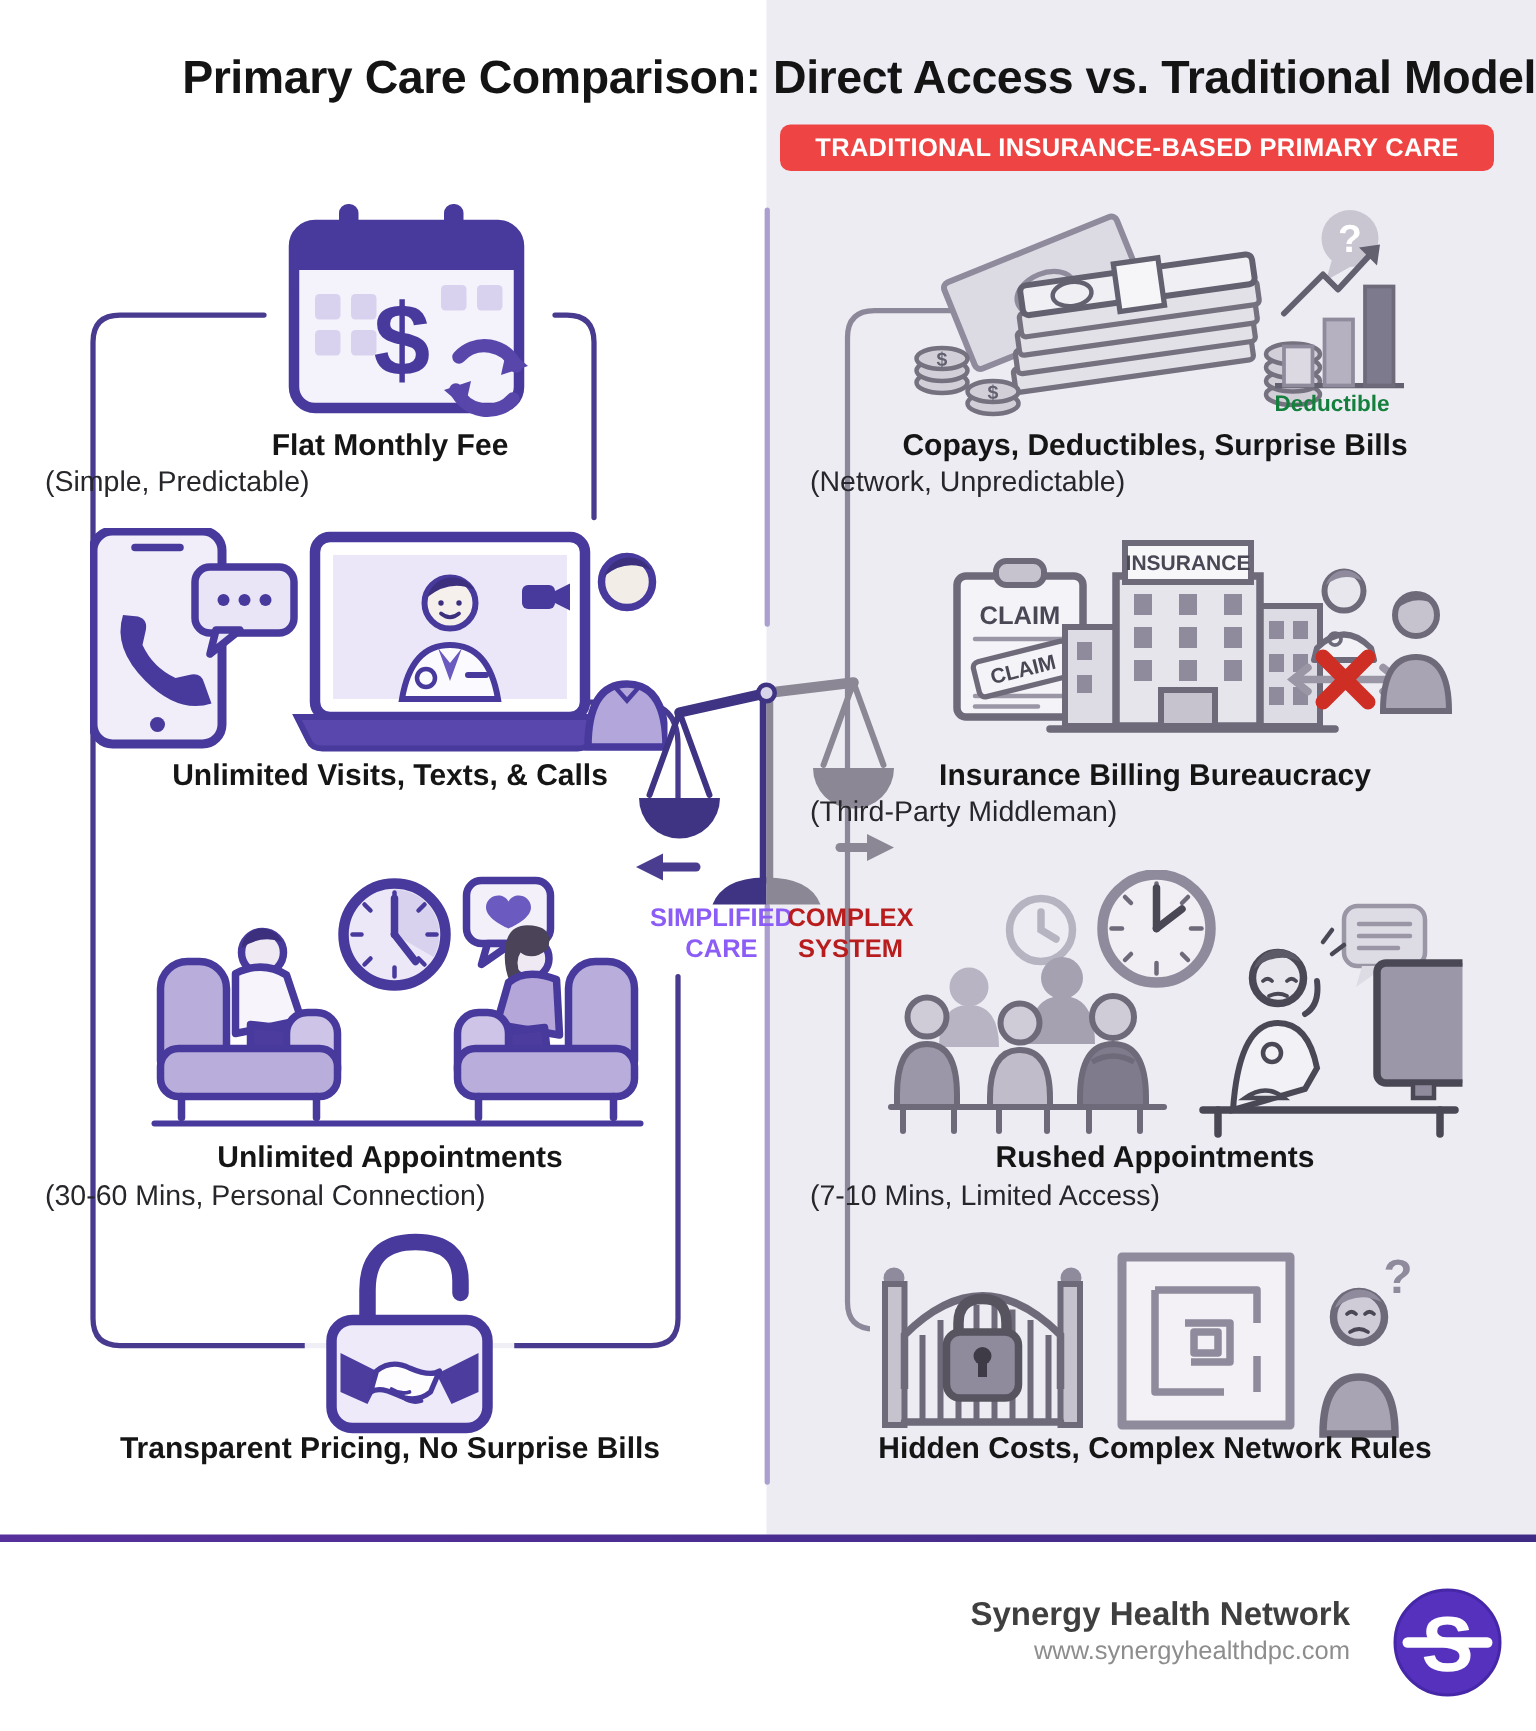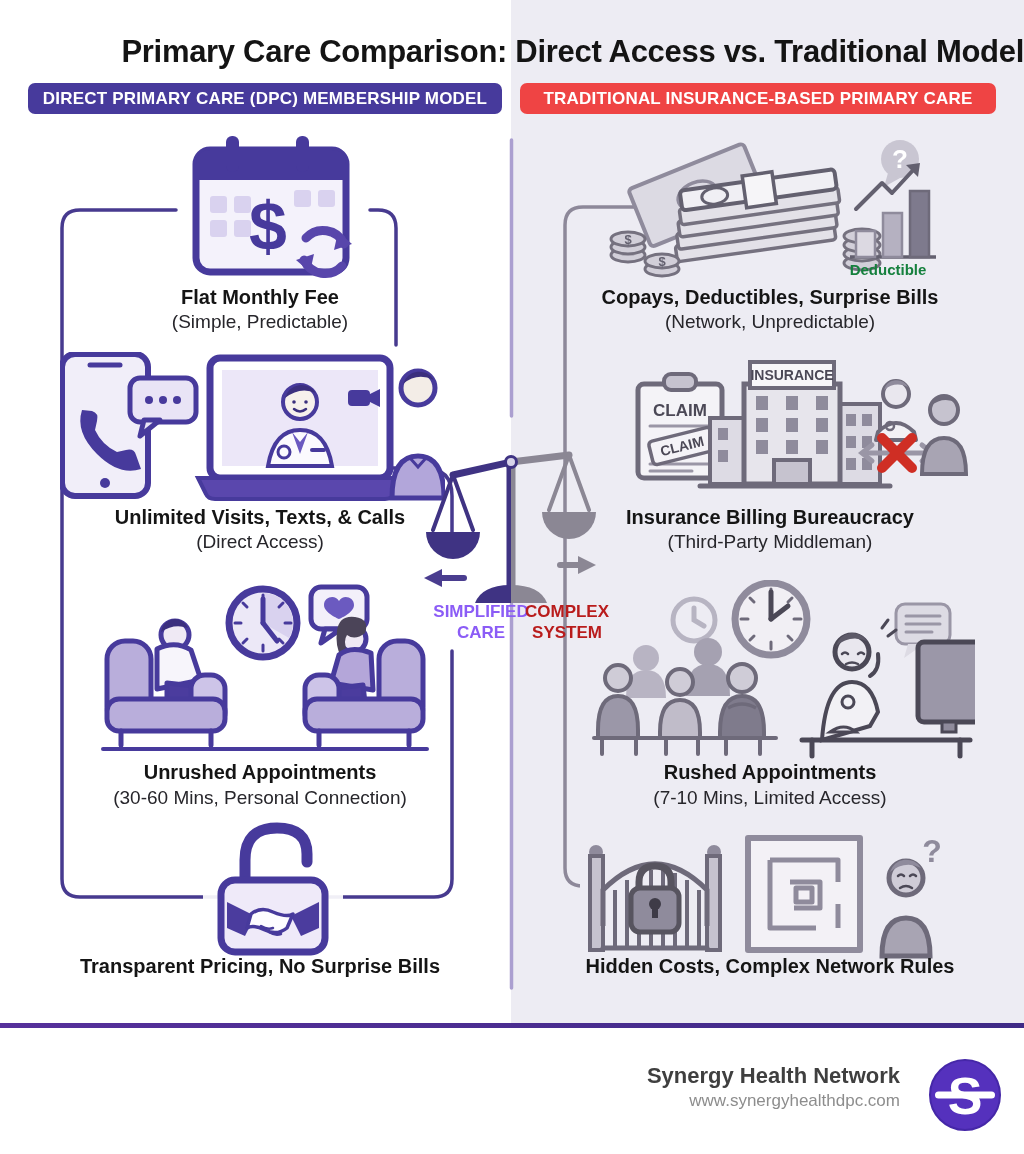--- a/index.html
+++ b/index.html
@@ -7,21 +7,21 @@
           font-family:"Liberation Sans",sans-serif;background:#ffffff;}
   .bg-right{position:absolute;left:511px;top:0;width:513px;height:1023px;background:#edecf3;}
   .abs{position:absolute;}
   .title{left:0;top:22px;width:1024px;text-align:right;font-size:31px;font-weight:700;
          color:#141414;letter-spacing:-0.3px;margin-top:12px;}
   .badge{top:83px;height:31px;border-radius:7px;color:#ffffff;font-size:17px;font-weight:700;
          text-align:center;line-height:31px;letter-spacing:0.2px;}
   .badge-left{left:28px;width:474px;background:#473a9c;}
   .badge-right{left:520px;width:476px;background:#ef4444;}
   .item-title{width:460px;text-align:center;font-size:20px;font-weight:700;color:#151515;}
-  .item-sub{width:460px;text-align:center;font-size:19px;font-weight:400;color:#27262b;}
+  .item-sub{width:460px;font-size:19px;font-weight:400;color:#27262b;}
   .col-left{left:30px;} .col-right{left:540px;}
   .chart-label{left:828px;top:261px;width:120px;text-align:center;font-size:15px;font-weight:700;color:#15803d;}
   .scale-label{top:601px;width:108px;text-align:center;font-size:17px;line-height:21px;font-weight:700;}
   .lbl-simplified{left:427px;color:#8b5cf6;}
   .lbl-complex{left:513px;color:#b91c1c;}
   .footer-bar{left:0;top:1023px;width:1024px;height:5px;background:linear-gradient(90deg,#56309b,#3f2a86);}
   .footer-brand{right:124px;top:1063px;width:420px;text-align:right;font-size:22px;font-weight:700;color:#3f3f3f;}
   .footer-url{right:124px;top:1091px;width:420px;text-align:right;font-size:17px;font-weight:400;color:#8d8d8d;}
   svg{display:block;}
 </style>
@@ -409,28 +409,26 @@
       <line x1="44" y1="143" x2="18" y2="143" stroke="#4a3d8f" stroke-width="6" stroke-linecap="round"></line>
       <path d="M22 134 L4 143 L22 152 Z" fill="#4a3d8f"></path>
     </g>
     <g>
       <line x1="140" y1="130" x2="162" y2="130" stroke="#8b8794" stroke-width="6" stroke-linecap="round"></line>
       <path d="M158 121 L176 130 L158 139 Z" fill="#8b8794"></path>
     </g>
   </svg>
 
   <div class="abs title">Primary Care Comparison: Direct Access vs. Traditional Model</div>
-  <div class="abs badge badge-left">DIRECT PRIMARY CARE (DPC) MEMBERSHIP MODEL</div>
   <div class="abs badge badge-right">TRADITIONAL INSURANCE-BASED PRIMARY CARE</div>
 
   <div class="abs item-title col-left" style="top:286px">Flat Monthly Fee</div>
   <div class="abs item-sub col-left" style="top:311px">(Simple, Predictable)</div>
   <div class="abs item-title col-left" style="top:506px">Unlimited Visits, Texts, &amp; Calls</div>
-  <div class="abs item-sub col-left" style="top:531px">(Direct Access)</div>
-  <div class="abs item-title col-left" style="top:761px">Unrushed Appointments</div>
+  <div class="abs item-title col-left" style="top:761px">Unlimited Appointments</div>
   <div class="abs item-sub col-left" style="top:787px">(30-60 Mins, Personal Connection)</div>
   <div class="abs item-title col-left" style="top:955px">Transparent Pricing, No Surprise Bills</div>
 
   <div class="abs item-title col-right" style="top:286px">Copays, Deductibles, Surprise Bills</div>
   <div class="abs item-sub col-right" style="top:311px">(Network, Unpredictable)</div>
   <div class="abs chart-label">Deductible</div>
   <div class="abs item-title col-right" style="top:506px">Insurance Billing Bureaucracy</div>
   <div class="abs item-sub col-right" style="top:531px">(Third-Party Middleman)</div>
   <div class="abs item-title col-right" style="top:761px">Rushed Appointments</div>
   <div class="abs item-sub col-right" style="top:787px">(7-10 Mins, Limited Access)</div>

